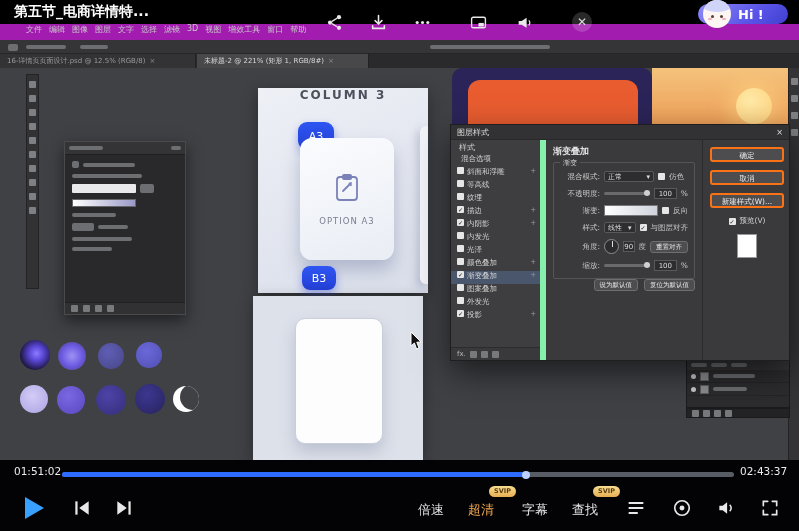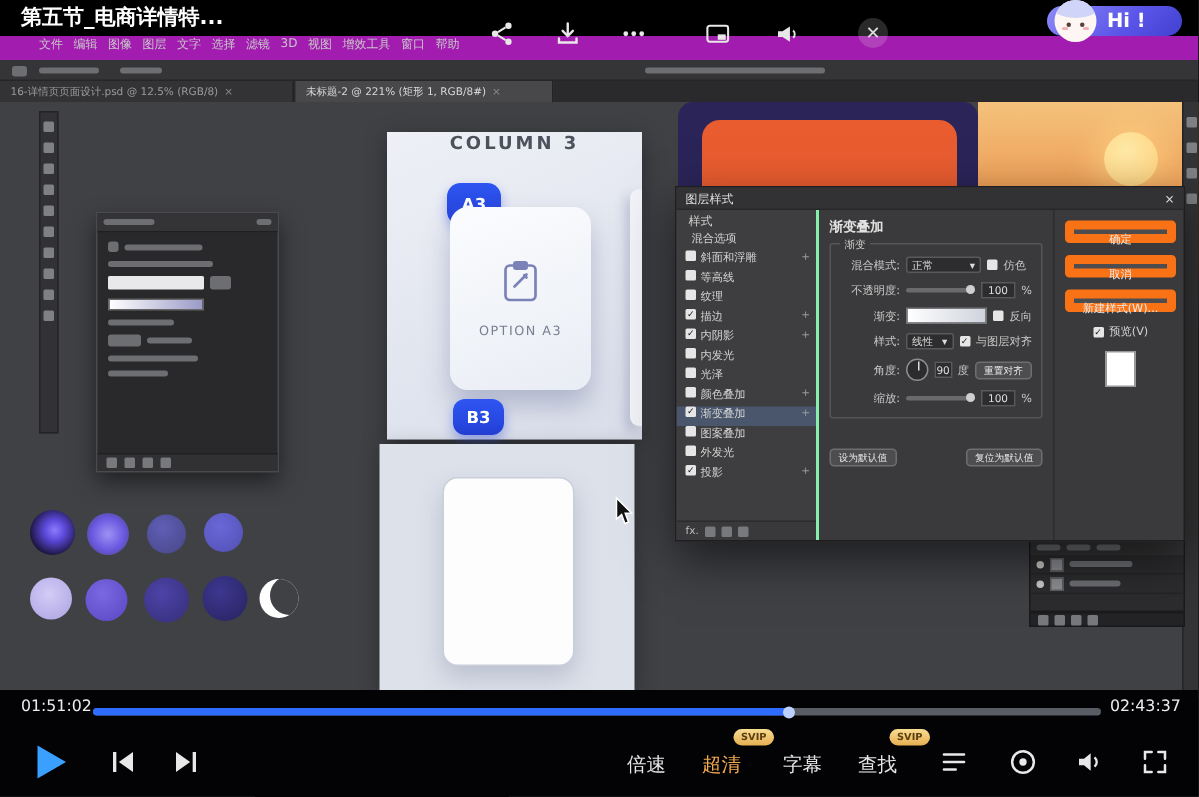--- a/index.html
+++ b/index.html
@@ -51,21 +51,21 @@
   .fp-foot{position:absolute;left:0;bottom:0;width:100%;height:12px;background:#313133;border-top:1px solid #202022;
            display:flex;align-items:center;gap:5px;padding-left:6px}
   .fp-sq{width:7px;height:7px;background:#77797d;border-radius:1px}
 
   .swatch{position:absolute;border-radius:50%;z-index:2}
 
   .artboard{position:absolute;box-shadow:0 4px 14px rgba(0,0,0,.35);z-index:2}
   .ab1{left:258px;top:88px;width:170px;height:205px;background:linear-gradient(155deg,#eef0f6 0%,#d9deea 100%)}
   .ab2{left:253px;top:296px;width:170px;height:164px;background:#dde1ea}
   .ab-title{position:absolute;left:0;top:0;width:100%;text-align:center;font-size:12px;letter-spacing:2px;color:#4c515c;font-weight:bold}
-  .badge{position:absolute;background:linear-gradient(180deg,#2e55f2,#2440d6);color:#fff;font-weight:bold;font-size:11px;
+  .badge{position:absolute;background:linear-gradient(180deg,#2e55f2,#2440d6);color:#fff;font-weight:normal;font-size:11px;
          display:flex;align-items:center;justify-content:center;box-shadow:0 4px 8px rgba(40,70,220,.4)}
   .bA3{left:40px;top:34px;width:36px;height:28px;border-radius:9px}
   .bB3{left:44px;top:178px;width:34px;height:24px;border-radius:8px}
   .abcard{position:absolute;left:42px;top:50px;width:94px;height:122px;border-radius:12px;
           background:linear-gradient(160deg,#fbfcfe,#e9edf4);box-shadow:0 10px 18px rgba(90,100,140,.35);
           display:flex;flex-direction:column;align-items:center;justify-content:center;gap:14px}
   .abcap{font-size:8.5px;letter-spacing:1px;color:#787f92}
   .sliver{position:absolute;right:0;top:38px;width:8px;height:158px;background:#f1f3f8;border-radius:6px 0 0 6px;box-shadow:-3px 4px 8px rgba(90,100,140,.3)}
   .ab2card{position:absolute;left:42px;top:22px;width:88px;height:126px;border-radius:10px;background:#fdfdfe;
            border:1px solid #c9ceda;box-shadow:0 8px 16px rgba(110,120,150,.3)}
@@ -78,21 +78,21 @@
        background:radial-gradient(circle at 40% 35%,#ffeaa8,#ffd07a);box-shadow:0 0 18px 8px rgba(255,210,130,.55)}
   .rightstrip{position:absolute;left:788px;top:68px;width:11px;height:397px;background:#343436;border-left:1px solid #232325;z-index:3;
               display:flex;flex-direction:column;align-items:center;gap:10px;padding-top:10px}
 
   
   .dialog{position:absolute;left:450px;top:124px;width:340px;height:237px;background:#3a3a3c;border:1px solid #1e1e20;
           box-shadow:0 12px 30px rgba(0,0,0,.55);z-index:10}
   .dlg-title{height:15px;background:#323234;border-bottom:1px solid #28282a;display:flex;align-items:center;justify-content:space-between;
              padding:0 6px;font-size:8px;color:#dedede}
   .dlg-body{position:relative;height:220px}
-  .dlg-list{position:absolute;left:0;top:0;width:95px;height:100%;border-right:2px solid #86efac;background:#3e3e40;overflow:hidden}
+  .dlg-list{position:absolute;left:0;top:0;width:95px;height:100%;border-right:6px solid #86efac;background:#3e3e40;overflow:hidden}
   .dlg-list-h{height:14px;font-size:8px;color:#cfcfcf;padding:2px 0 0 8px}
   .style-row{display:flex;align-items:flex-start;gap:3px;height:13px;padding:0 4px 0 6px;font-size:7.5px;color:#d2d2d2}
   .style-row.sel{background:#49566c}
   .cbx{width:7px;height:7px;background:#e6e6e6;border-radius:1px;font-size:6px;line-height:7px;color:#111;text-align:center;flex:none}
   .style-row .lbl{flex:1;white-space:nowrap;overflow:hidden}
   .style-row .plus{color:#9a9a9c;font-size:7px}
   .dlg-list-foot{position:absolute;left:0;bottom:0;width:100%;height:13px;border-top:1px solid #2c2c2e;
                  display:flex;align-items:center;gap:4px;padding-left:6px;font-size:7px;color:#bcbcbe;background:#39393b}
   .dlg-center{position:absolute;left:95px;top:0;width:157px;height:100%;border-right:1px solid #2c2c2e;padding:5px 7px}
   .cen-h{font-size:9px;font-weight:bold;color:#e2e2e2;margin-bottom:4px}
@@ -104,21 +104,21 @@
         justify-content:space-between;padding:0 3px;height:11px;font-size:7px}
   .val{width:24px;height:11px;background:#2d2d2f;border:1px solid #59595b;color:#ddd;font-size:7px;
        display:flex;align-items:center;justify-content:center}
   .slider{height:3px;background:#6a6a6c;border-radius:2px;position:relative}
   .knob{position:absolute;top:-2px;right:0;width:6px;height:6px;background:#cfcfcf;border-radius:50%}
   .gswatch{width:58px;height:11px;background:linear-gradient(90deg,#ffffff,#cfd3dc);border:1px solid #77777a}
   .dial{width:15px;height:15px;border-radius:50%;border:1px solid #8d8d8f;background:#2c2c2e;position:relative;flex:none}
   .dial::after{content:"";position:absolute;left:50%;top:50%;width:1px;height:6px;margin-top:-6px;background:#ddd}
   .mini-btn{height:12px;padding:0 5px;font-size:6.5px;line-height:10px;background:#4d4d4f;border:1px solid #6e6e70;border-radius:3px;color:#e6e6e6}
   .dlg-right{position:absolute;left:252px;top:0;width:88px;height:100%;padding-top:7px}
-  .dlg-btn{width:74px;height:15px;font-size:7.5px;line-height:13px;background:#4d4d4f;border:6px solid #f97316;border-radius:3px;
+  .dlg-btn{width:74px;height:15px;font-size:7.5px;line-height:13px;background:#4d4d4f;border:2px solid #f97316;border-radius:3px;
            color:#ececec;text-align:center;margin:0 auto 8px auto}
   .prevrow{display:flex;align-items:center;gap:4px;justify-content:center;font-size:7.5px;color:#d2d2d2;margin-bottom:8px}
   .pswatch{width:20px;height:24px;background:#fff;border:1px solid #98989a;margin:4px auto 0 auto}
 
   .layers{position:absolute;left:686px;top:358px;width:104px;height:50px;background:#2c2c2e;border:1px solid #1b1b1d;z-index:6}
   .layers-h{height:11px;background:#353537;display:flex;align-items:center;gap:4px;padding-left:4px}
   .lrow{display:flex;align-items:center;gap:4px;height:13px;padding:0 4px;border-bottom:1px solid #242426}
   .eye{width:5px;height:5px;border-radius:50%;background:#c9c9cb}
   .thumb{width:9px;height:9px;background:#8b8d91;border:1px solid #5c5e62}
   .layers-foot{position:absolute;left:686px;top:408px;width:104px;height:10px;background:#242426;border:1px solid #1b1b1d;z-index:6;
@@ -405,21 +405,21 @@
           </div>
           <div class="crow" style="margin-bottom:2px">
             <span class="clab">缩放:</span>
             <span class="slider" style="width:48px">
                 <span class="knob"></span>
               </span>
             <span class="val">100</span>
             <span>%</span>
           </div>
         </div>
-        <div class="crow" style="margin-top:20px;justify-content:space-between;gap:6px">
+        <div class="crow" style="margin-top:0;justify-content:flex-end;gap:6px">
           <span class="mini-btn">设为默认值</span>
           <span class="mini-btn">复位为默认值</span>
         </div>
       </div>
 
       <div class="dlg-right">
         <div class="dlg-btn">确定</div>
         <div class="dlg-btn">取消</div>
         <div class="dlg-btn">新建样式(W)...</div>
         <div class="prevrow">

